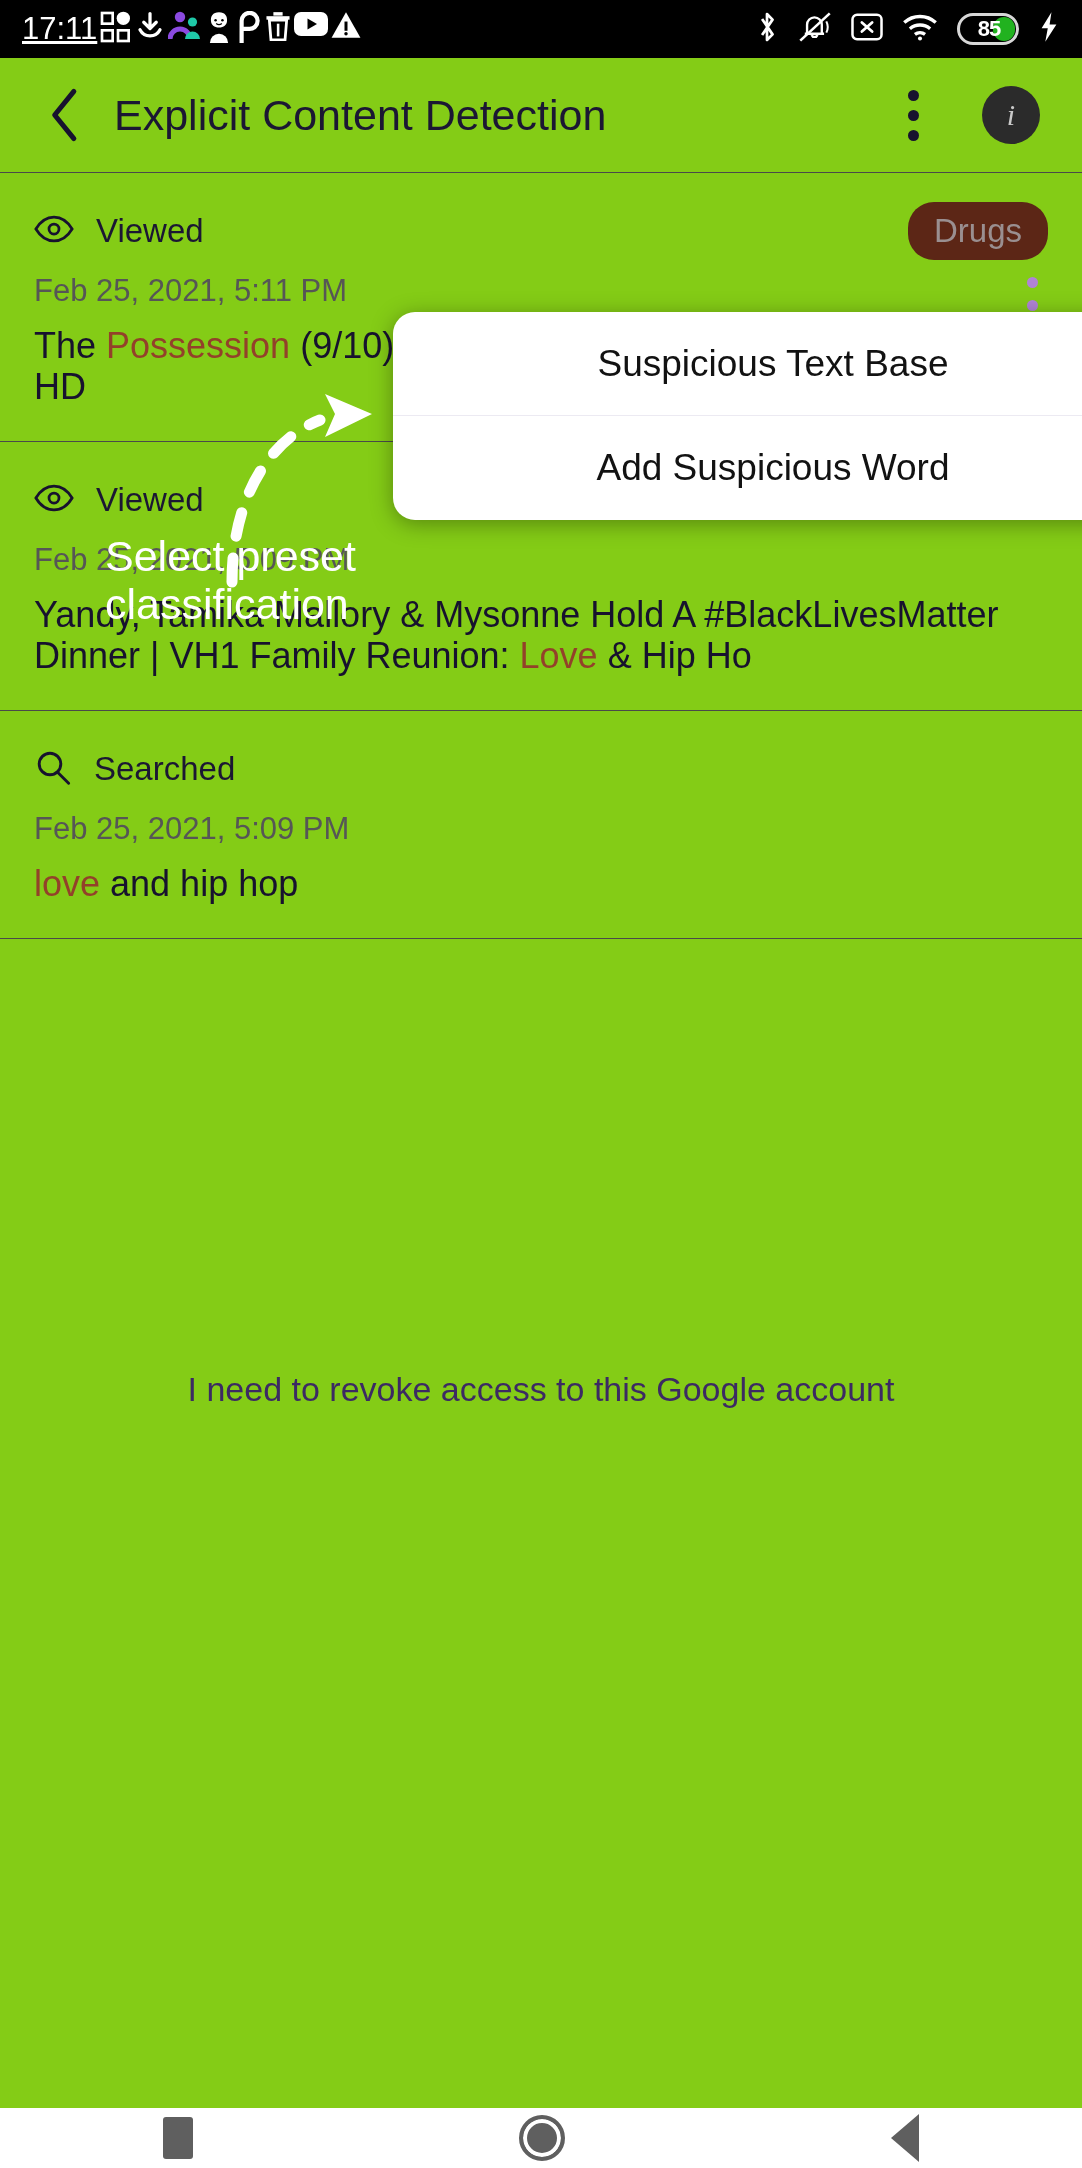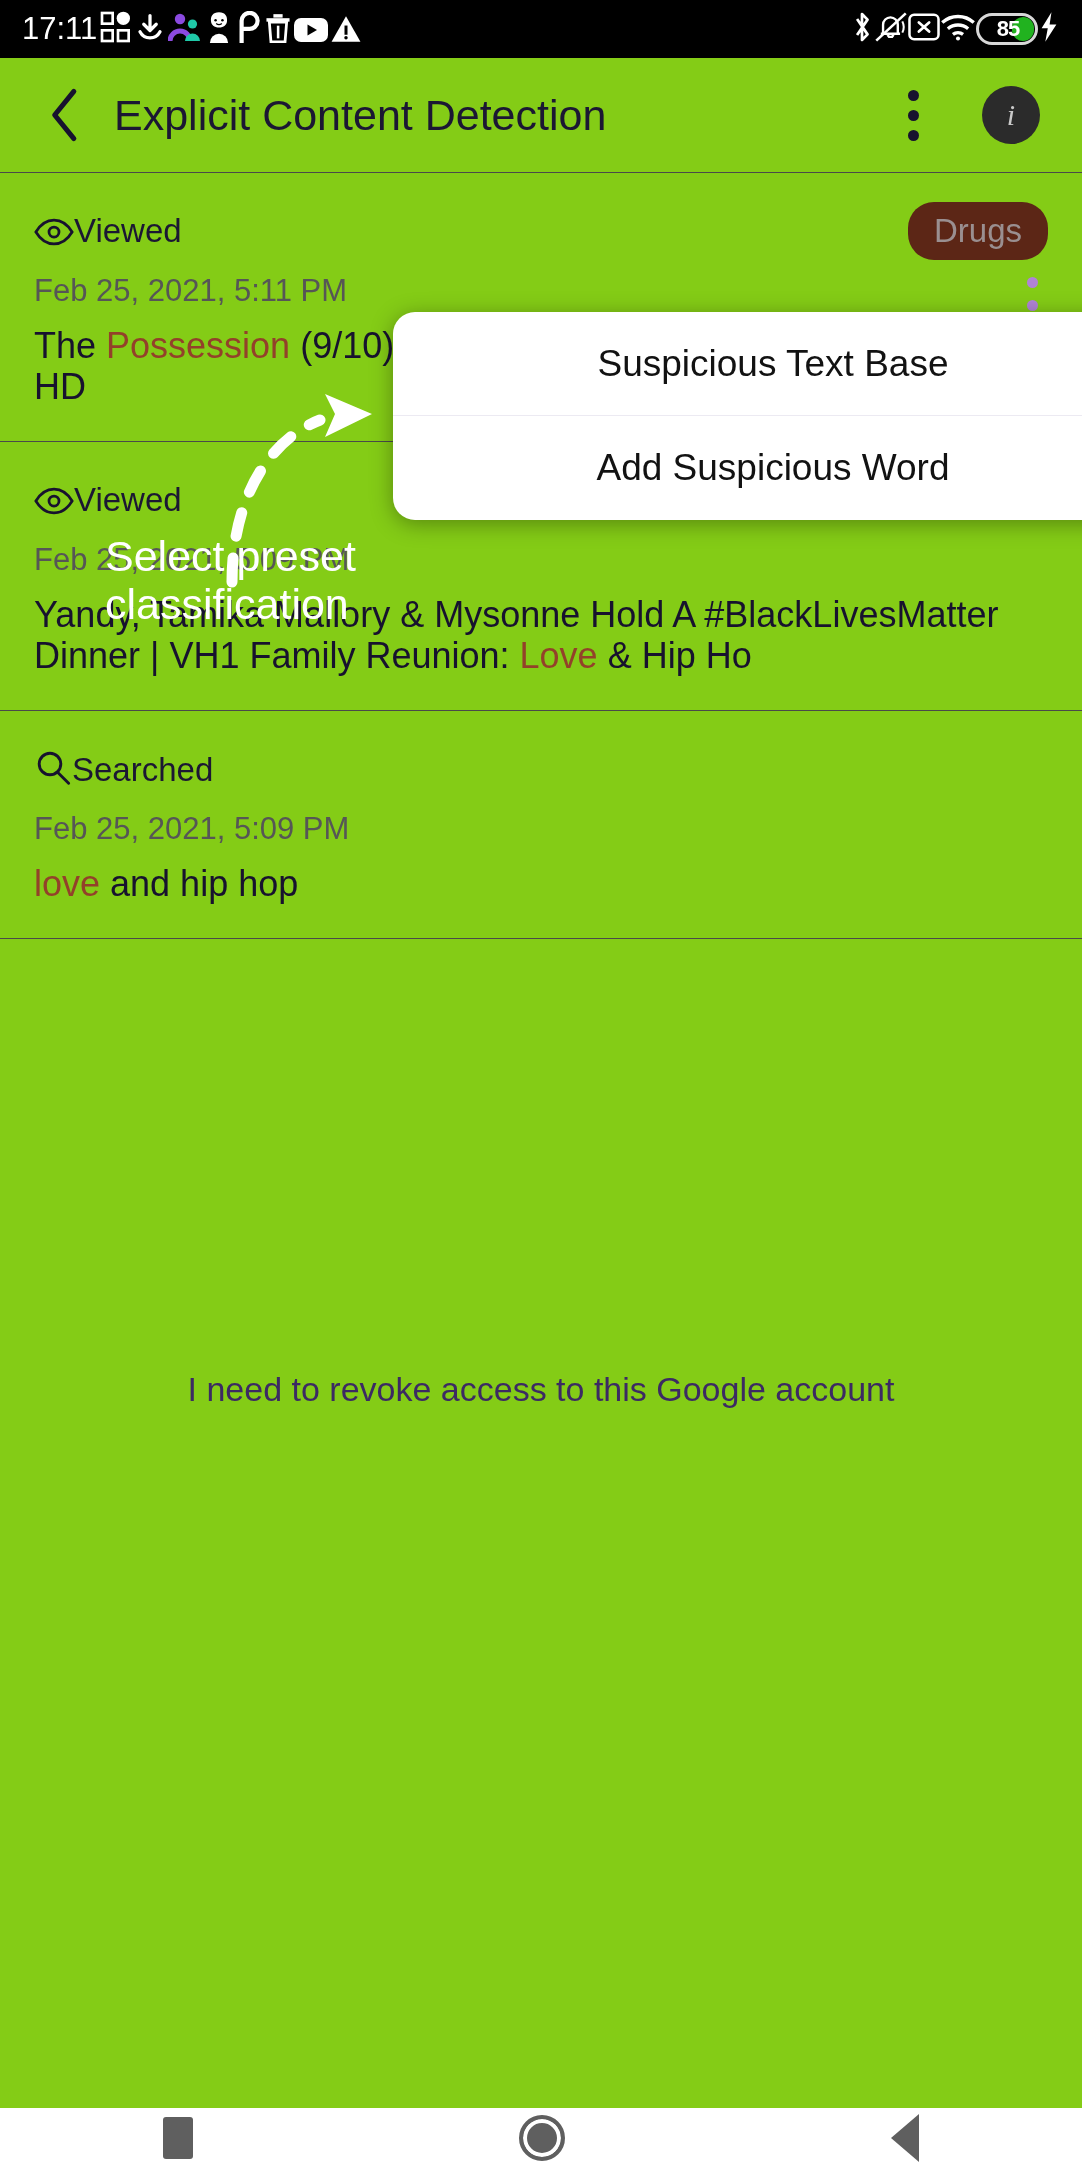--- a/index.html
+++ b/index.html
@@ -9,22 +9,22 @@
     position:relative; overflow:hidden;
   }
 
   
   #statusbar{
     position:absolute; left:0; top:0; width:1082px; height:58px;
     background:#000; display:flex; align-items:center;
     padding:0 22px; color:#fff;
   }
   #sb-time{ font-size:31px; letter-spacing:0px; font-family:"Liberation Sans",sans-serif; }
-  #sb-left{ display:flex; align-items:flex-end; gap:3px; }
-  #sb-right{ margin-left:auto; display:flex; align-items:center; }
+  #sb-left{ display:flex; align-items:flex-start; gap:3px;text-decoration:underline; }
+  #sb-right{ margin-left:auto; display:flex; align-items:center; gap:19px; }
   .sbicon{ display:block; }
 
   
   .batt{ position:relative; width:62px; height:32px; }
   .batt-shell{
     position:absolute; inset:0; border:3px solid #d8d8d8; border-radius:16px;
   }
   .batt-fill{
     position:absolute; right:4px; top:4px; bottom:4px; width:22px;
     background:#21b21f; border-radius:11px;
@@ -62,21 +62,21 @@
     color:#c9c9c9; font-size:30px; font-style:italic; font-family:"Liberation Serif",serif;
   }
 
   
   #list{ position:relative; }
   .row{
     position:relative; padding:30px 34px 34px 34px;
     border-top:1px solid #4a4a4a;
   }
   .row-top{ display:flex; align-items:center; height:56px; }
-  .kind{ display:flex; align-items:flex-end; }
+  .kind{ display:flex; align-items:center; gap:22px; }
   .kind-label{ font-size:33px; color:#1b1733; }
   .badge{
     margin-left:auto; background:#5c2616; color:#9a8f90;
     border-radius:26px; padding:12px 26px 13px 26px; font-size:33px; line-height:1;
   }
   .rowdate{ margin-top:14px; font-size:31px; color:#565656; }
   .rowtext{
     margin-top:16px; font-size:36px; line-height:1.14; color:#17122e;
     max-width:980px;
   }

